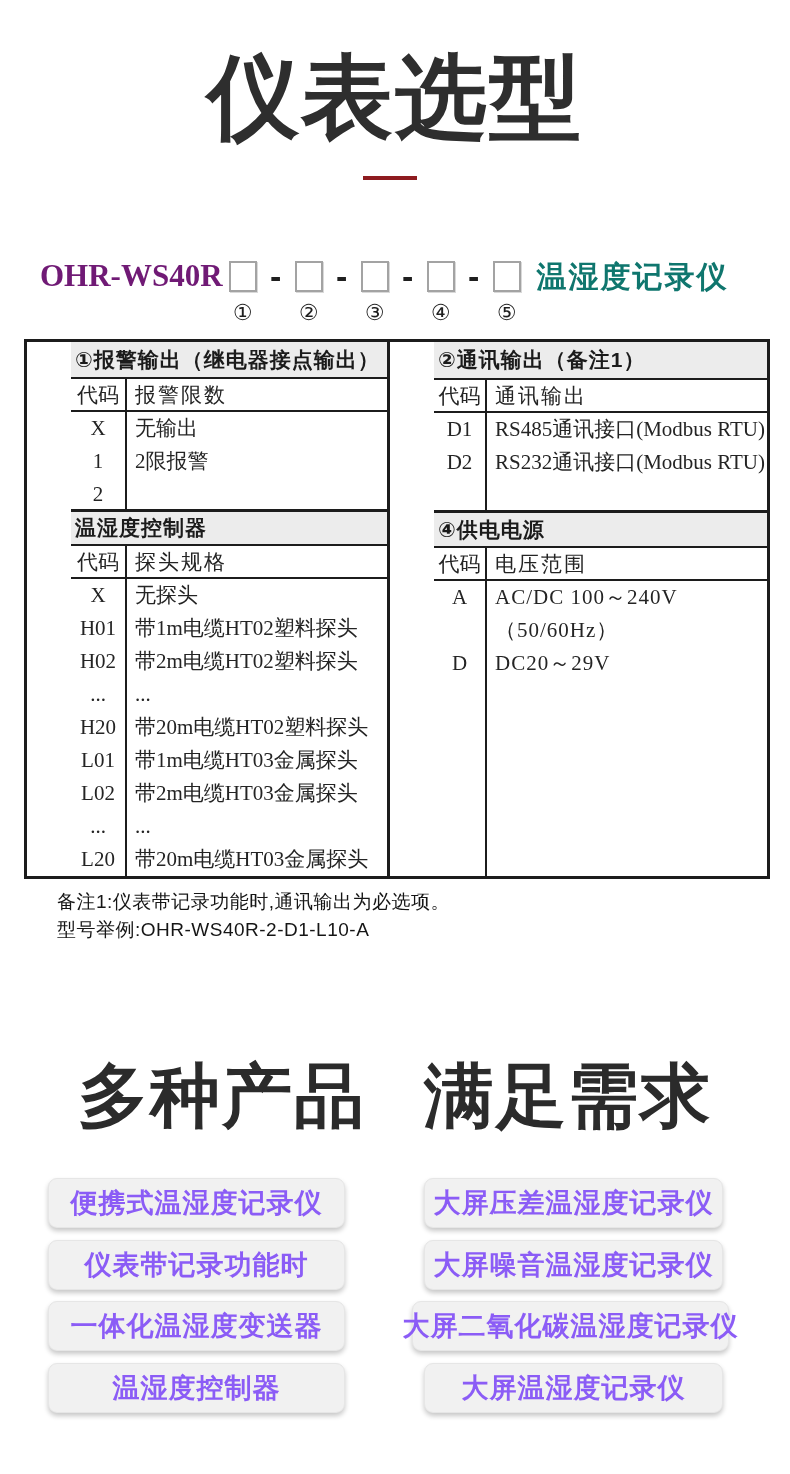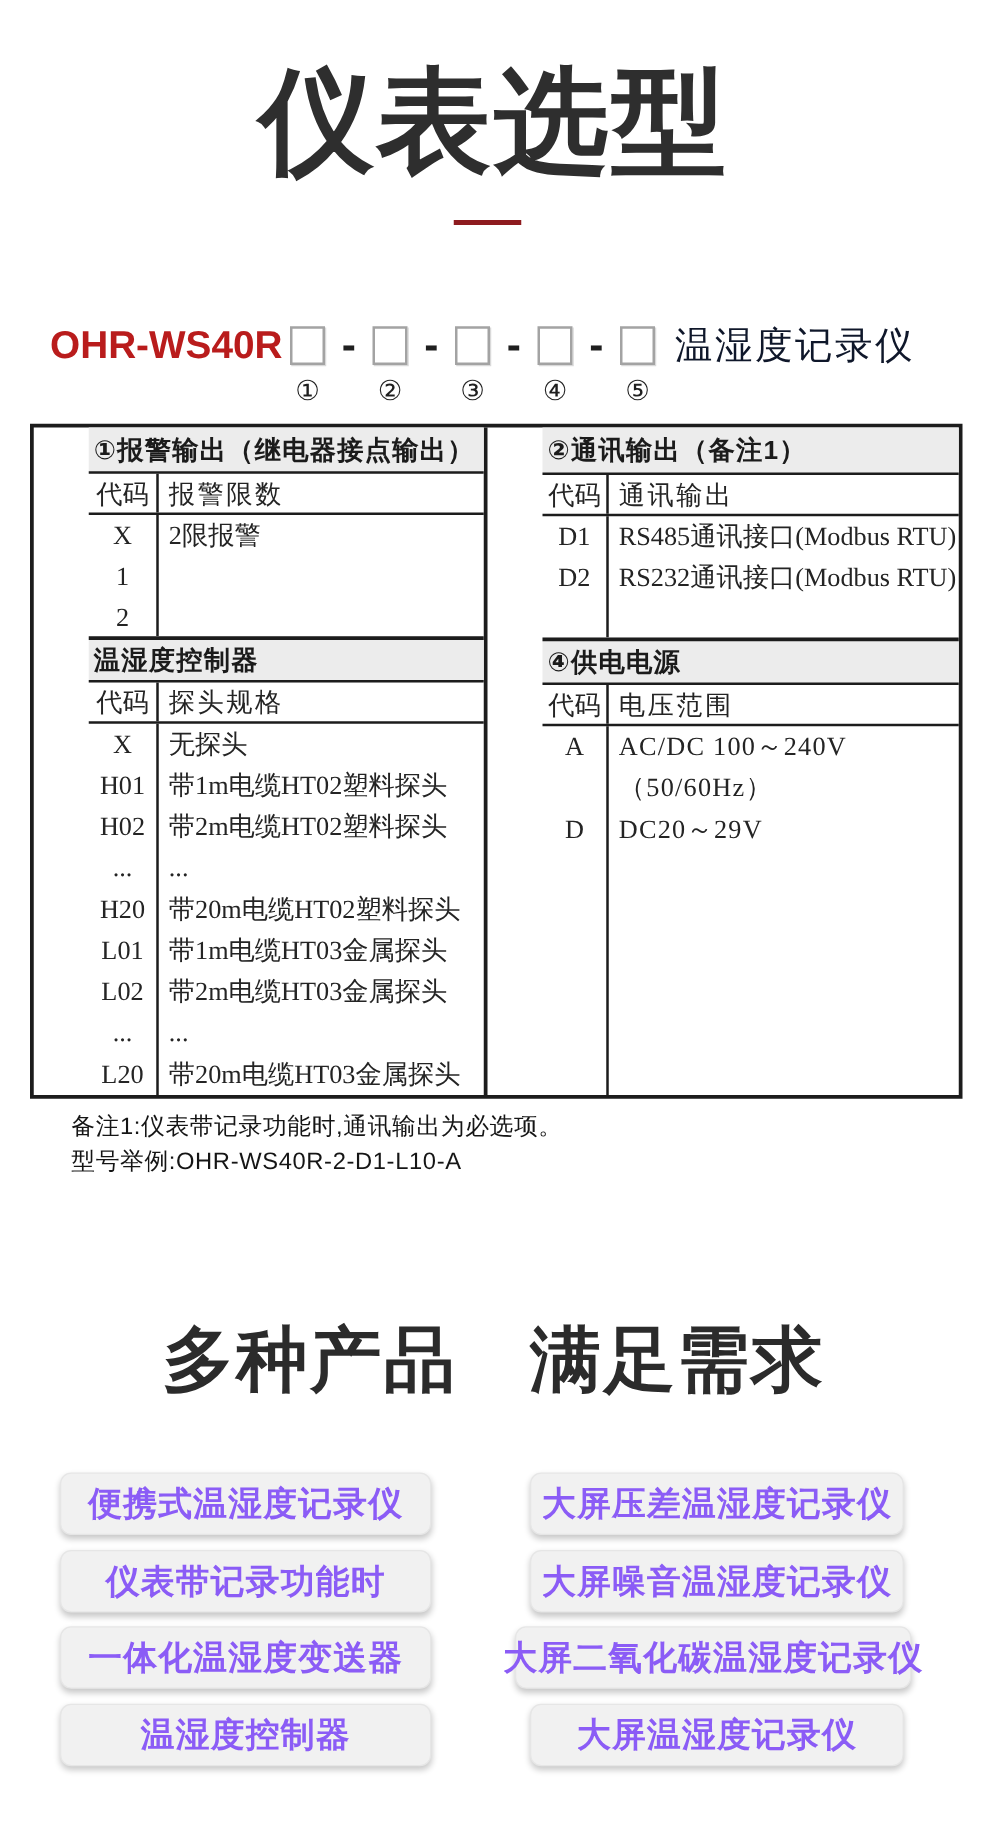--- a/index.html
+++ b/index.html
@@ -25,40 +25,40 @@
     position:absolute; top:176px; left:363px; width:54px; height:4px;
     background:var(--accent_red);
   }
   
   .model-line{
     position:absolute; top:257px; left:40px;
     display:flex; align-items:flex-start;
   }
   .model-prefix{
     font-size:31px; font-weight:700; letter-spacing:0px;
-    line-height:38px; margin-right:6px; color:#b91c1c;
-    font-family:Liberation Sans, sans-serif;
+    line-height:38px; margin-right:6px; color:#701a75;
+    font-family:Liberation Serif, serif;
   }
   .model-slot{display:flex; flex-direction:column; align-items:flex-start;}
   .slot-top{display:flex; align-items:center; height:38px;}
   .model-box{
     width:28px; height:31px; background:#fff;
     border:2px solid #a3a3a3; box-shadow:1px 1px 0 #d9d9d9;
   }
   .model-dash{
     width:38px; text-align:center; font-size:34px; font-weight:900;
     color:#1f1f1f; line-height:34px;
   }
   .slot-circle{
     width:28px; text-align:center; margin-top:5px;
     font-size:22px; color:#1f1f1f; font-weight:400;
   }
   .model-suffix{
-    margin-left:16px; font-size:30px; font-weight:400; letter-spacing:2px;
-    line-height:40px; color:#0f172a;text-align:right;
+    margin-left:16px; font-size:30px; font-weight:700; letter-spacing:2px;
+    line-height:40px; color:#0f766e;text-align:right;
   }
   
   .sel-table{
     position:absolute; top:339px; left:24px; width:746px; height:540px;
     border:3px solid var(--table_border);
     display:flex;
     font-family:"Liberation Serif","DejaVu Serif",serif;
     color:#242424;
   }
   .half{display:flex; flex-direction:column;padding-left:44px;}
@@ -100,21 +100,21 @@
   
   .notes{
     position:absolute; top:888px; left:57px;
     font-size:19px; font-weight:400; line-height:28px; color:#151515;
     letter-spacing:0.5px;
   }
   
   .products-heading{
     position:absolute; top:1050px; left:0; width:790px;
     display:flex; justify-content:center; gap:58px;
-    font-size:57px; font-weight:900; color:#2b2b2b; letter-spacing:2px;
+    font-size:70px; font-weight:900; color:#2b2b2b; letter-spacing:2px;
   }
   .product-btn{
     position:absolute; height:50px;
     background:var(--button_bg);
     border:1px solid #e6e6e6; border-radius:9px;
     box-shadow:0 3px 5px rgba(0,0,0,0.22);
     display:flex; align-items:center; justify-content:center;
     font-size:27px; font-weight:700; color:#8b5cf6; letter-spacing:1px;
     cursor:pointer; white-space:nowrap;
   }
@@ -182,20 +182,21 @@
       <span class="sub-code">代码</span>
       <span class="sub-desc">报警限数</span>
     </div>
     <div class="sec-body body1">
       <div class="body-codes">
         <span class="cell-line">X</span>
         <span class="cell-line">1</span>
         <span class="cell-line">2</span>
       </div>
       <div class="body-descs">
+        <span class="cell-line">无输出</span>
         <span class="cell-line">2限报警</span>
       </div>
     </div>
 
     <div class="sec-header mid">温湿度控制器</div>
     <div class="sub-row">
       <span class="sub-code">代码</span>
       <span class="sub-desc">探头规格</span>
     </div>
     <div class="sec-body body2">

